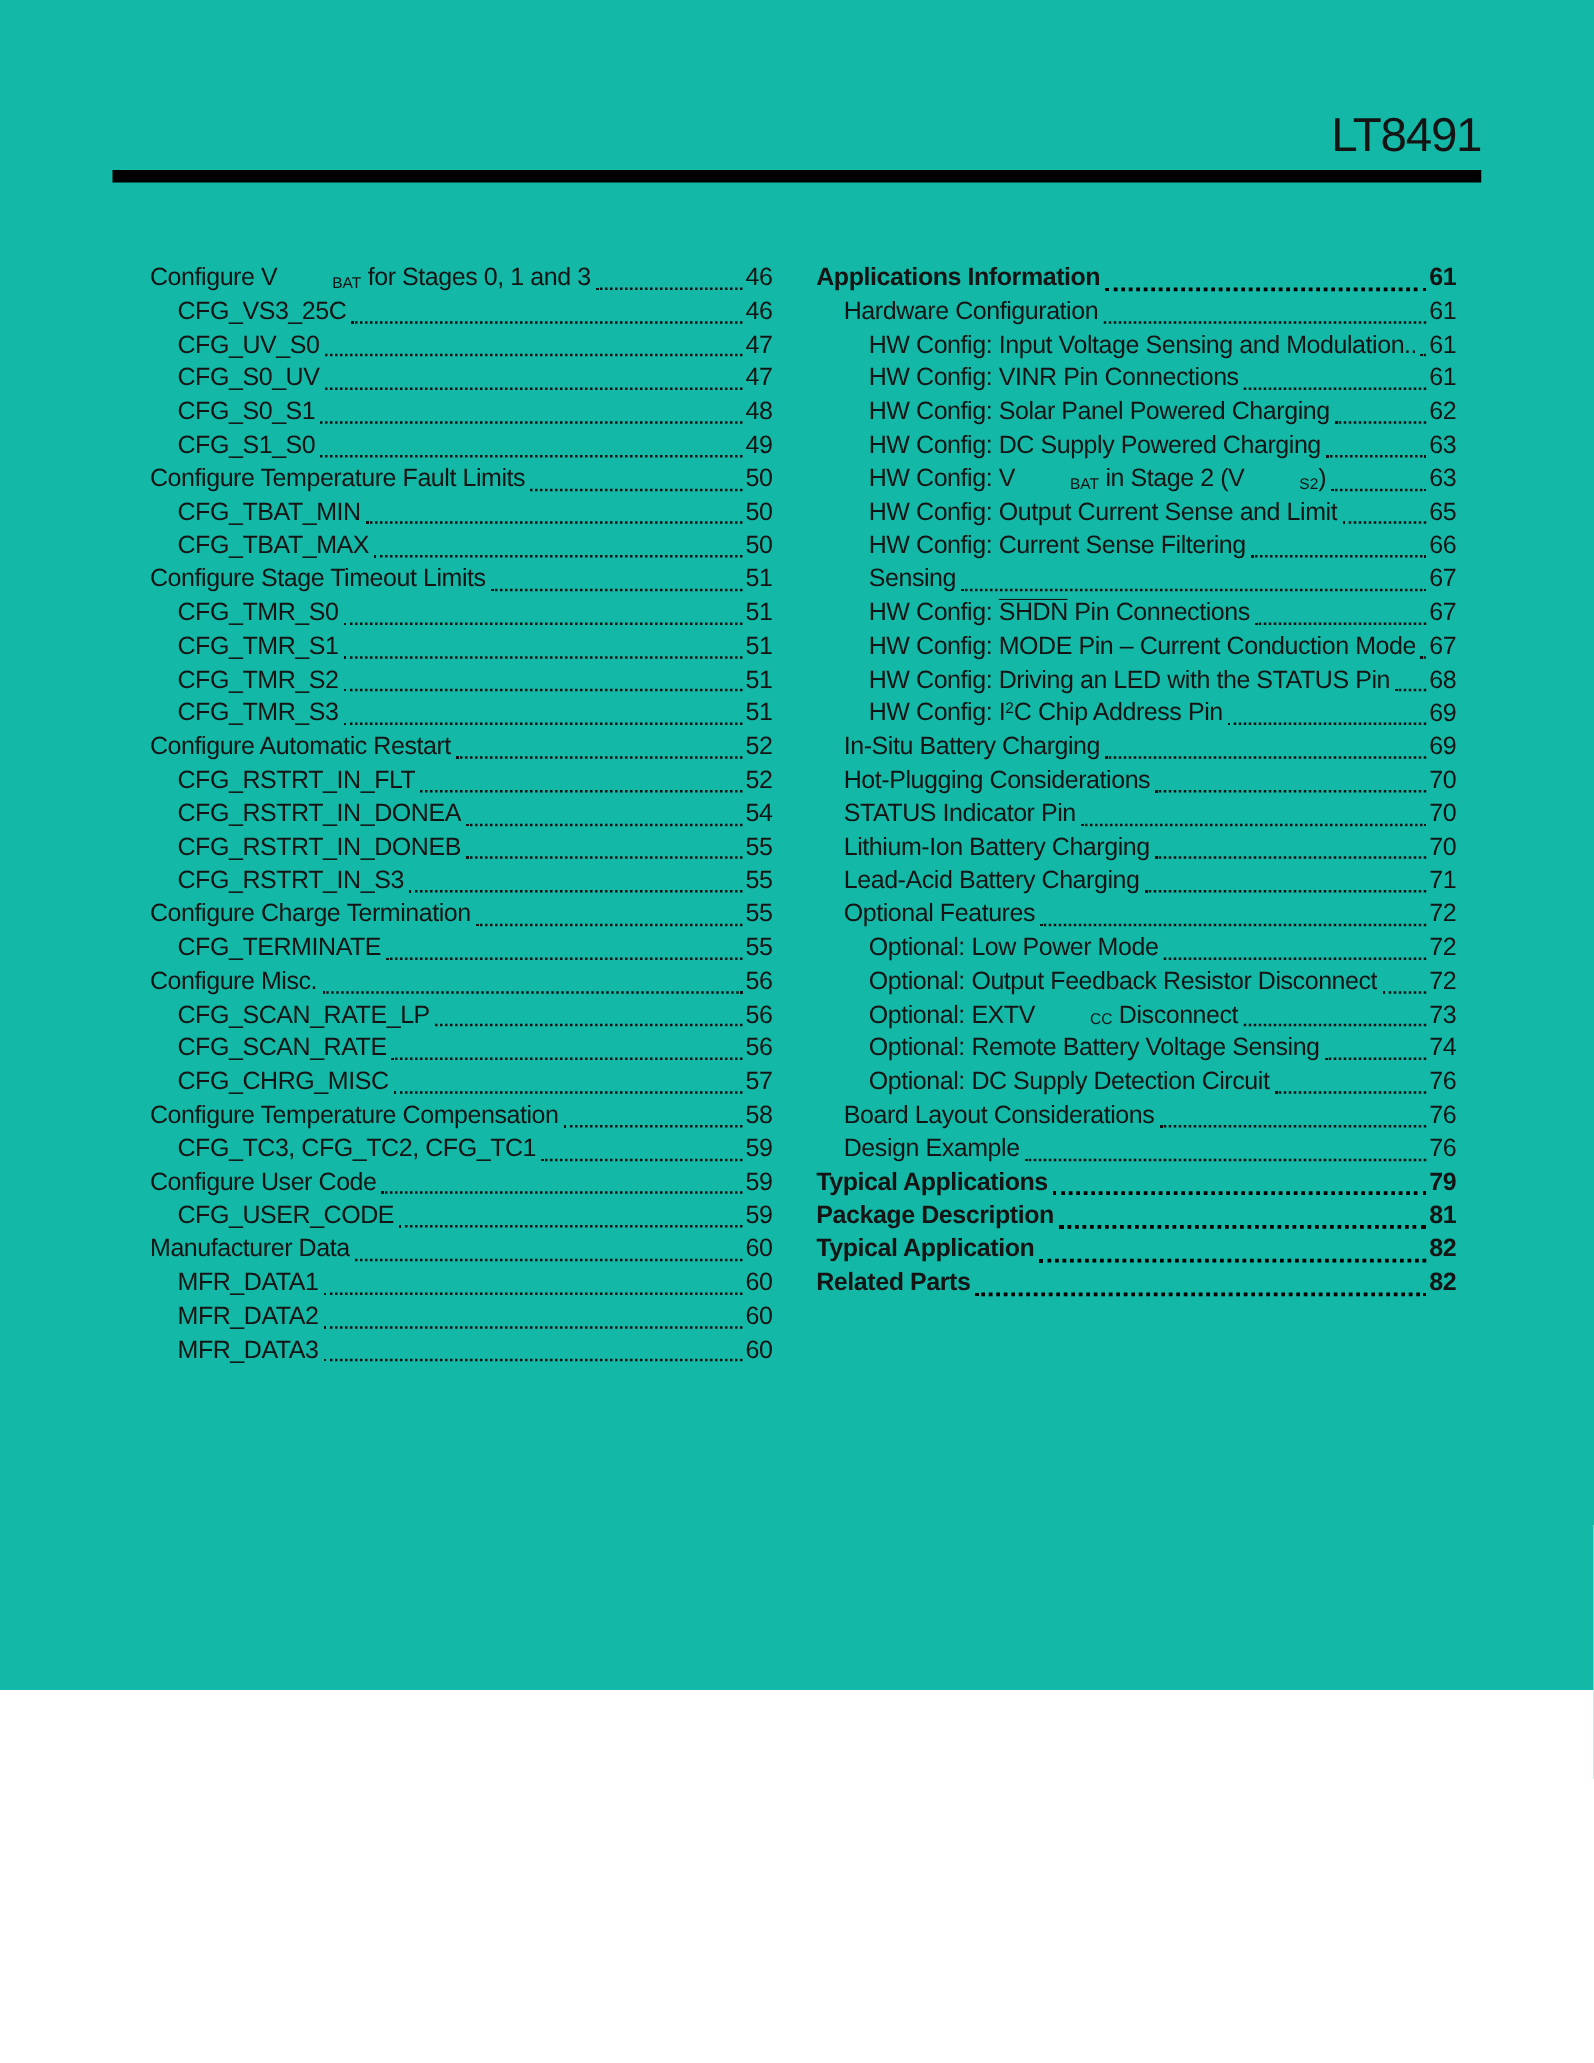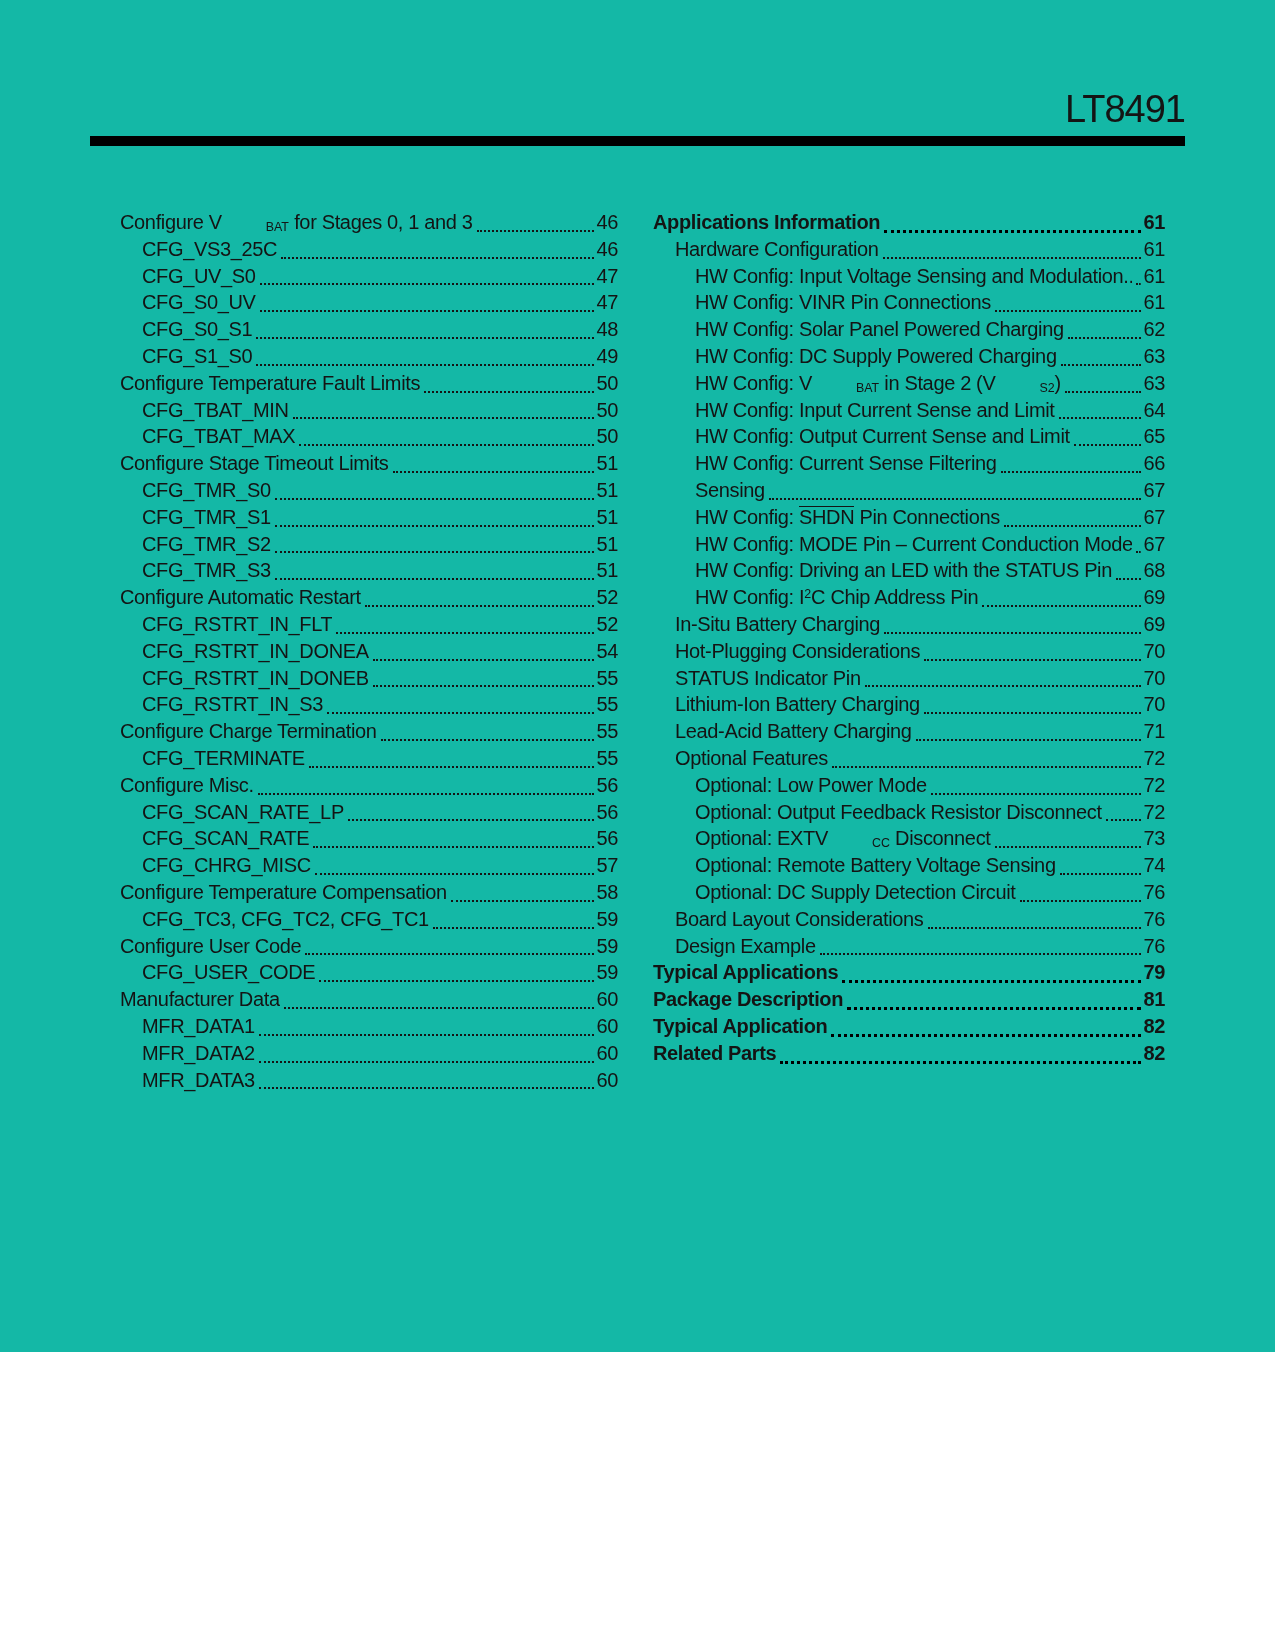--- a/index.html
+++ b/index.html
@@ -264,25 +264,20 @@
         <span class="toc-label">HW Config: DC Supply Powered Charging</span>
         <span class="toc-leader"></span>
         <span class="toc-page">63</span>
       </div>
       <div class="toc-row lvl2">
         <span class="toc-label">HW Config: V<sub>BAT</sub> in Stage 2 (V<sub>S2</sub>)</span>
         <span class="toc-leader"></span>
         <span class="toc-page">63</span>
       </div>
       <div class="toc-row lvl2">
-        <span class="toc-label">HW Config: Input Current Sense and Limit</span>
-        <span class="toc-leader"></span>
-        <span class="toc-page">64</span>
-      </div>
-      <div class="toc-row lvl2">
         <span class="toc-label">HW Config: Output Current Sense and Limit</span>
         <span class="toc-leader"></span>
         <span class="toc-page">65</span>
       </div>
       <div class="toc-row lvl2">
         <span class="toc-label">HW Config: Current Sense Filtering</span>
         <span class="toc-leader"></span>
         <span class="toc-page">66</span>
       </div>
       <div class="toc-row lvl2">

